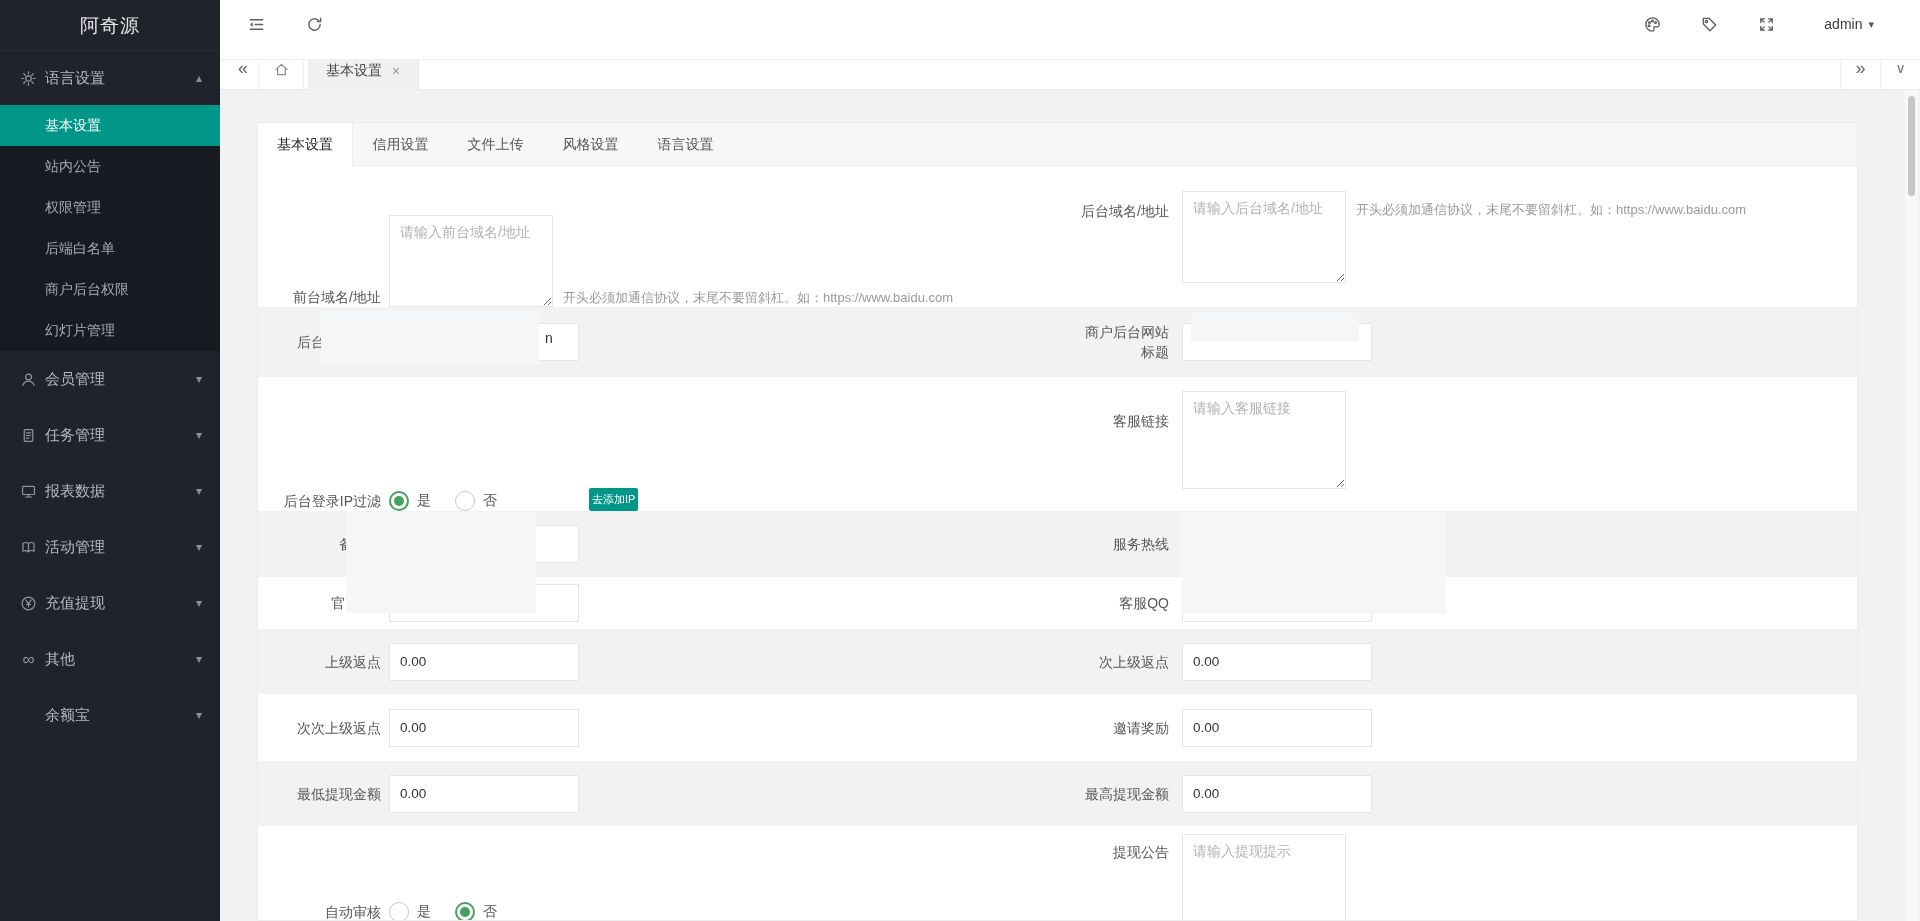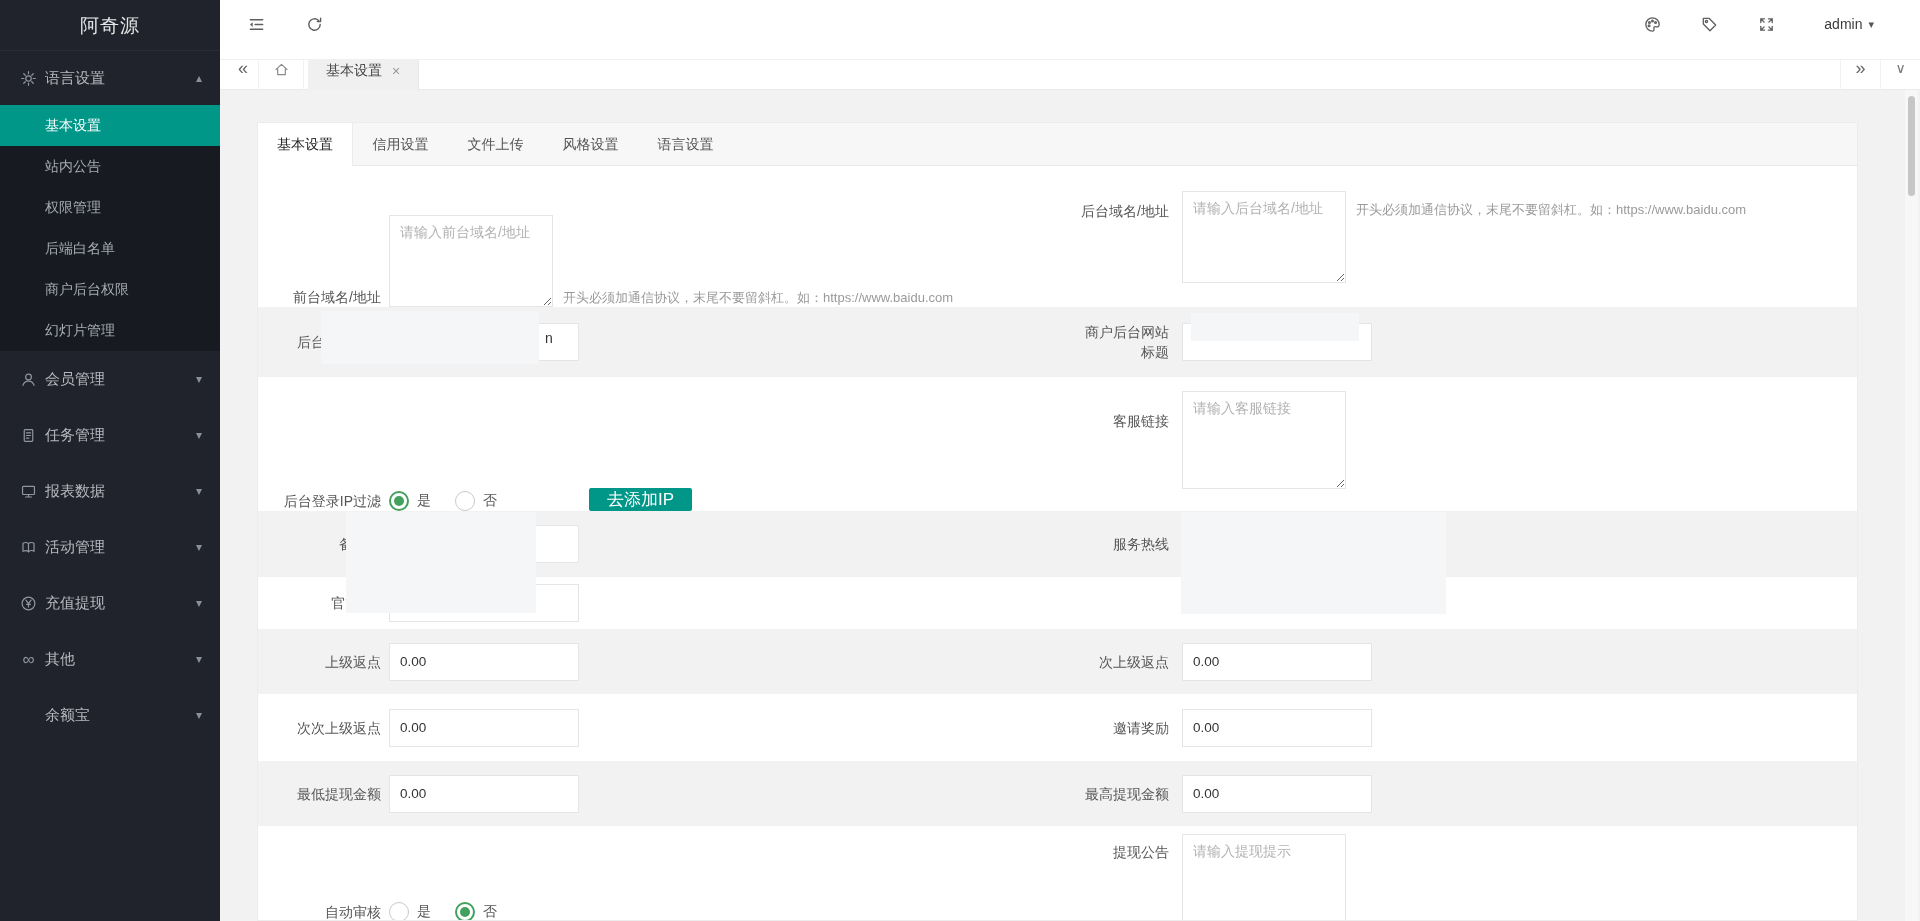--- a/index.html
+++ b/index.html
@@ -98,22 +98,22 @@
   .r9 textarea { margin-top:8px; }
 
   .rgroup { display:flex; align-items:center; height:20px; }
   .r3 .rgroup { margin-top:47px; }
   .r9 .rgroup { margin-top:45px; }
   .rgroup + .rgroup { margin-left:24px; }
   .radio { width:20px; height:20px; border-radius:50%; border:1px solid #c9c9c9; background:#fff; cursor:pointer; position:relative; flex-shrink:0; }
   .radio.on { border:2px solid #43a05d; }
   .radio.on::after { content:""; position:absolute; inset:3px; border-radius:50%; background:#43a05d; }
   .rlabel { margin-left:8px; font-size:14px; color:#555; }
-  .btn-teal { margin-left:92px; margin-top:46px; height:23px; padding:0 18px; background:#009688; color:#fff;
-    border:none; border-radius:2px; font-size:17px; cursor:pointer; font-family:inherit; }
+  .btn-teal { margin-left:92px; margin-top:46px; height:23px; padding:0 3px; background:#009688; color:#fff;
+    border:none; border-radius:2px; font-size:11px; cursor:pointer; font-family:inherit; }
 
   .red { position:absolute; background:#f5f6f8; z-index:6; }
   #red2l { left:63px;  top:188px; width:218px; height:53px; }
   #red2r { left:933px; top:190px; width:168px; height:28px; }
   #red45l { left:88px;  top:389px; width:190px; height:101px; }
   #red45r { left:923px; top:389px; width:265px; height:102px; }
   #tail-n { position:absolute; left:287px; top:207px; font-size:14px; color:#333; z-index:7; }
 </style>
 </head>
 <body>
@@ -333,20 +333,24 @@
       <div class="flabel">服务热线</div>
       <input class="tinput" style="">
     </div>
   </div>
 
   <div class="row r5 vc">
     <div class="cell-l">
       <div class="flabel">官方QQ</div>
       <input class="tinput" style="">
     </div>
+    <div class="cell-r">
+      <div class="flabel">客服QQ</div>
+      <input class="tinput" style="">
+    </div>
   </div>
 
   <div class="row r6 band vc">
     <div class="cell-l">
       <div class="flabel">上级返点</div>
       <input class="tinput" value="0.00" style="">
     </div>
     <div class="cell-r">
       <div class="flabel">次上级返点</div>
       <input class="tinput" value="0.00" style="">

